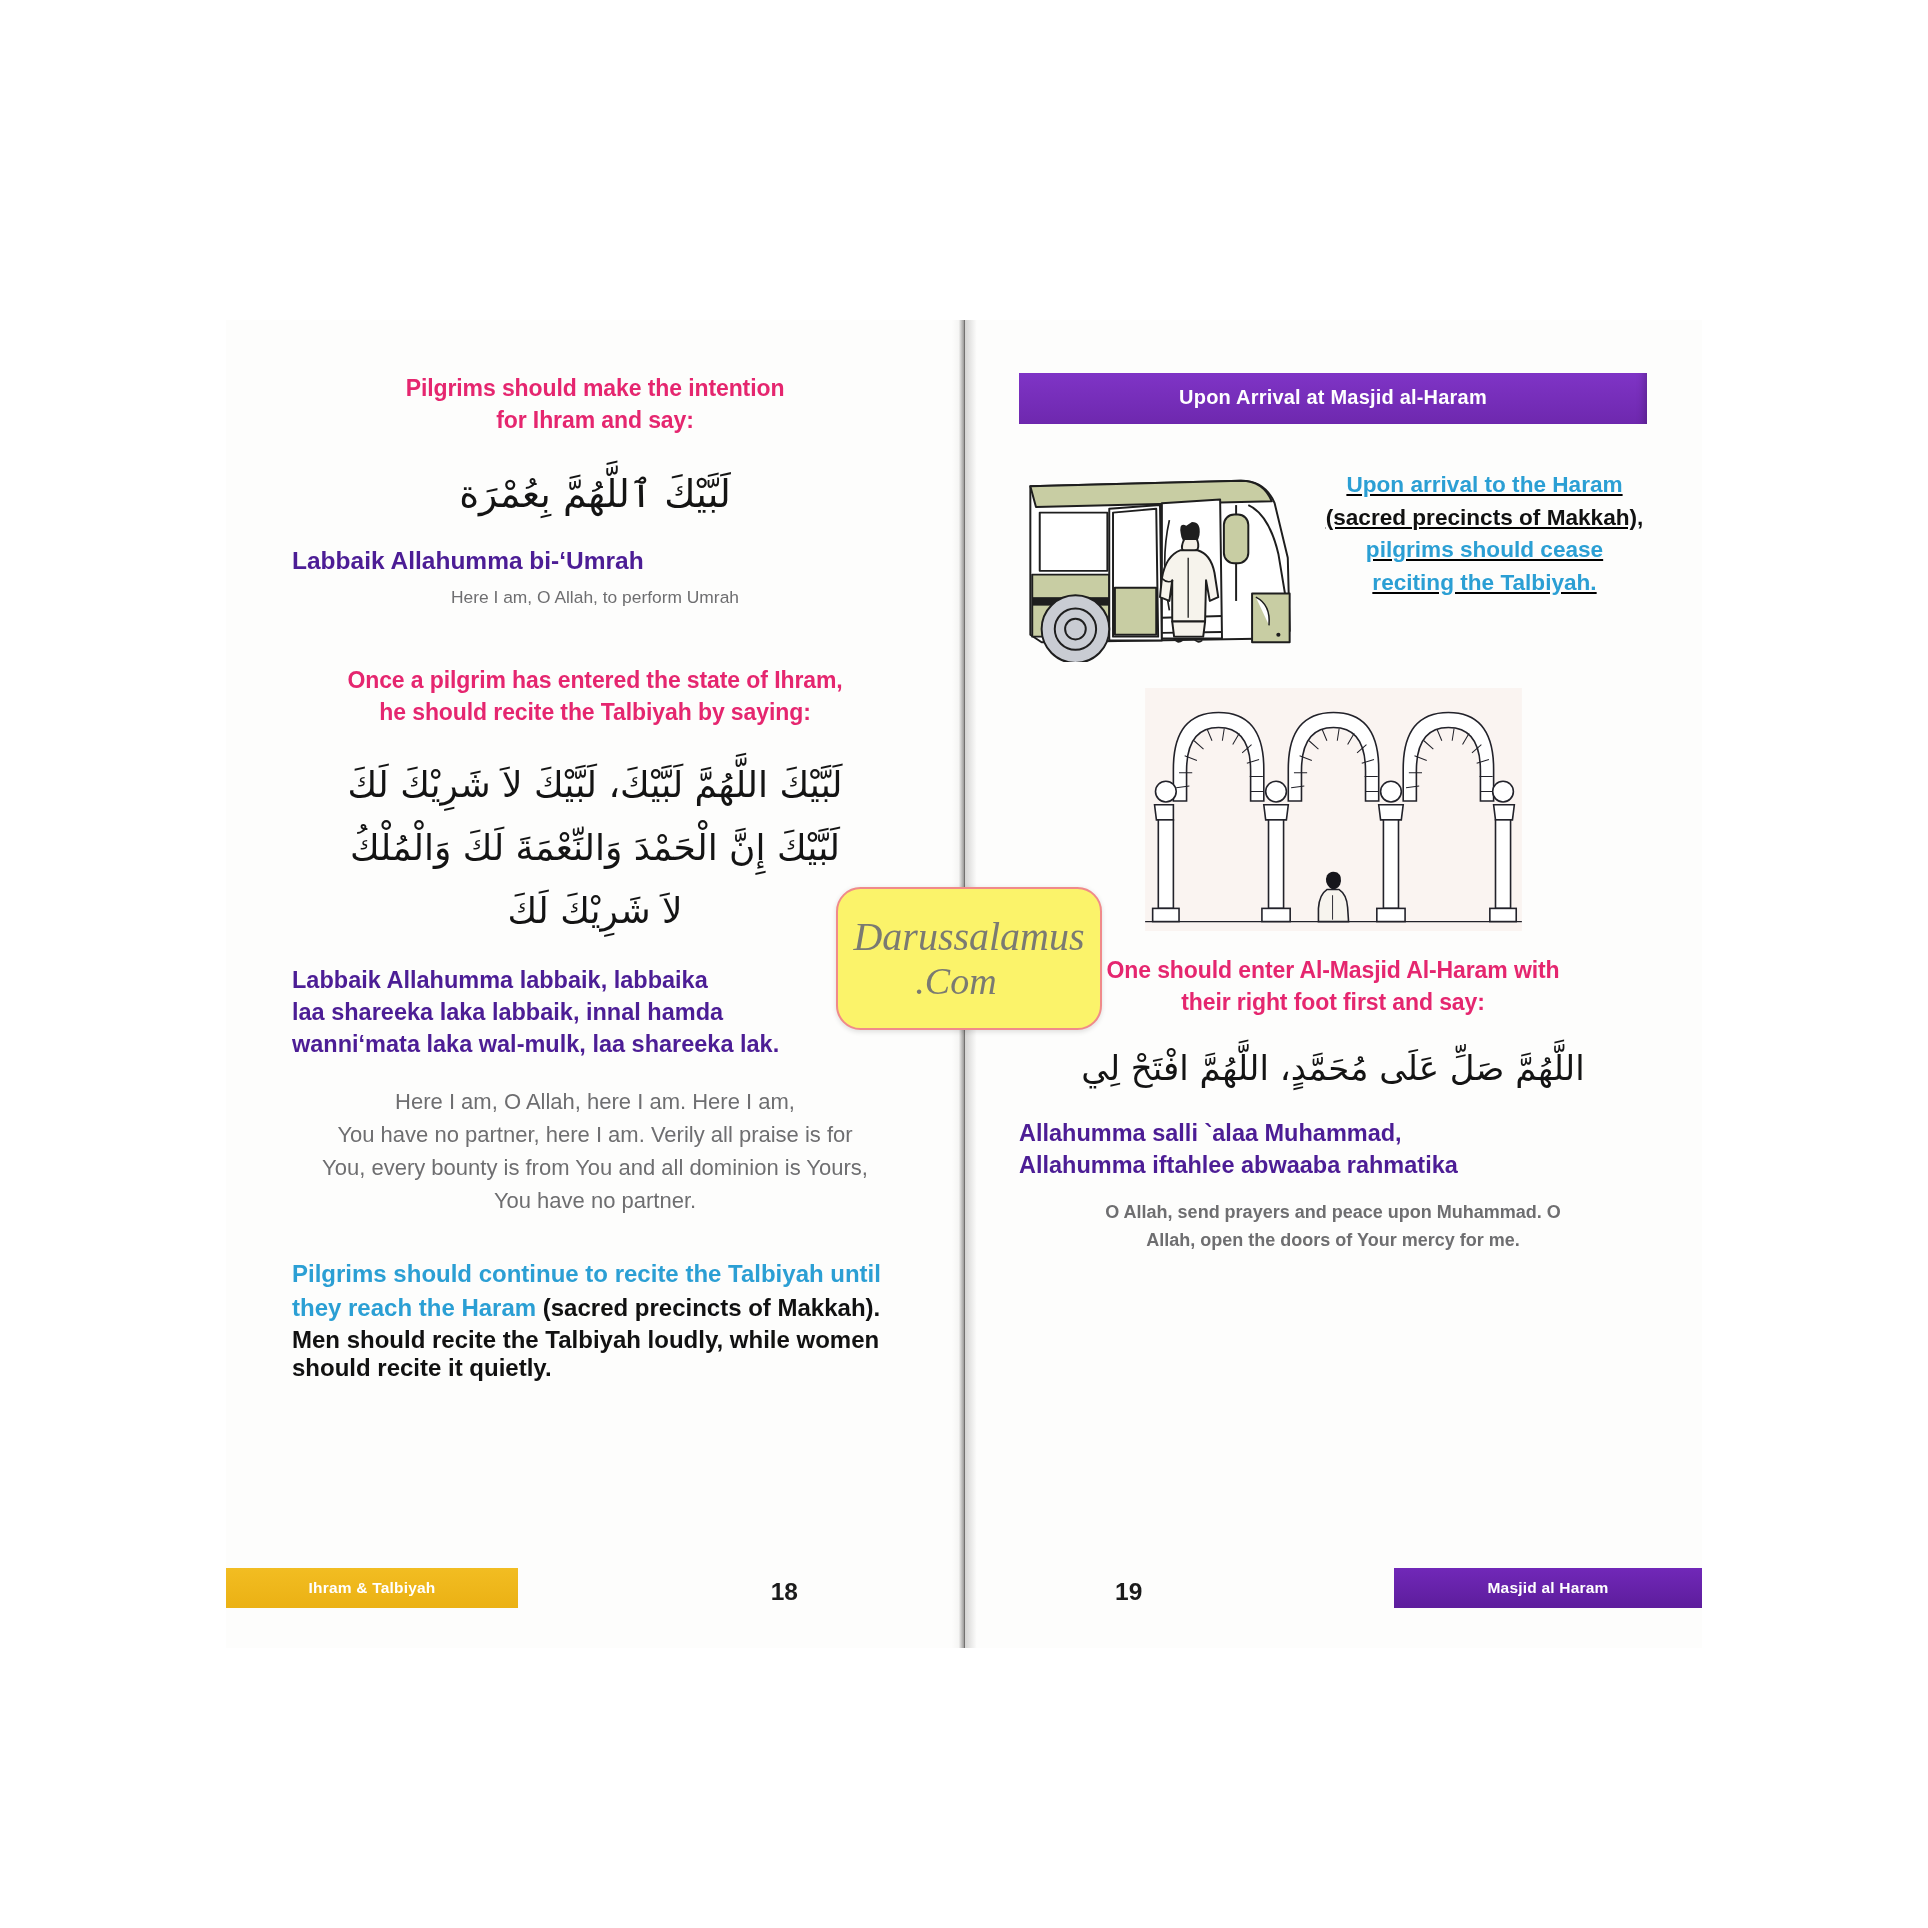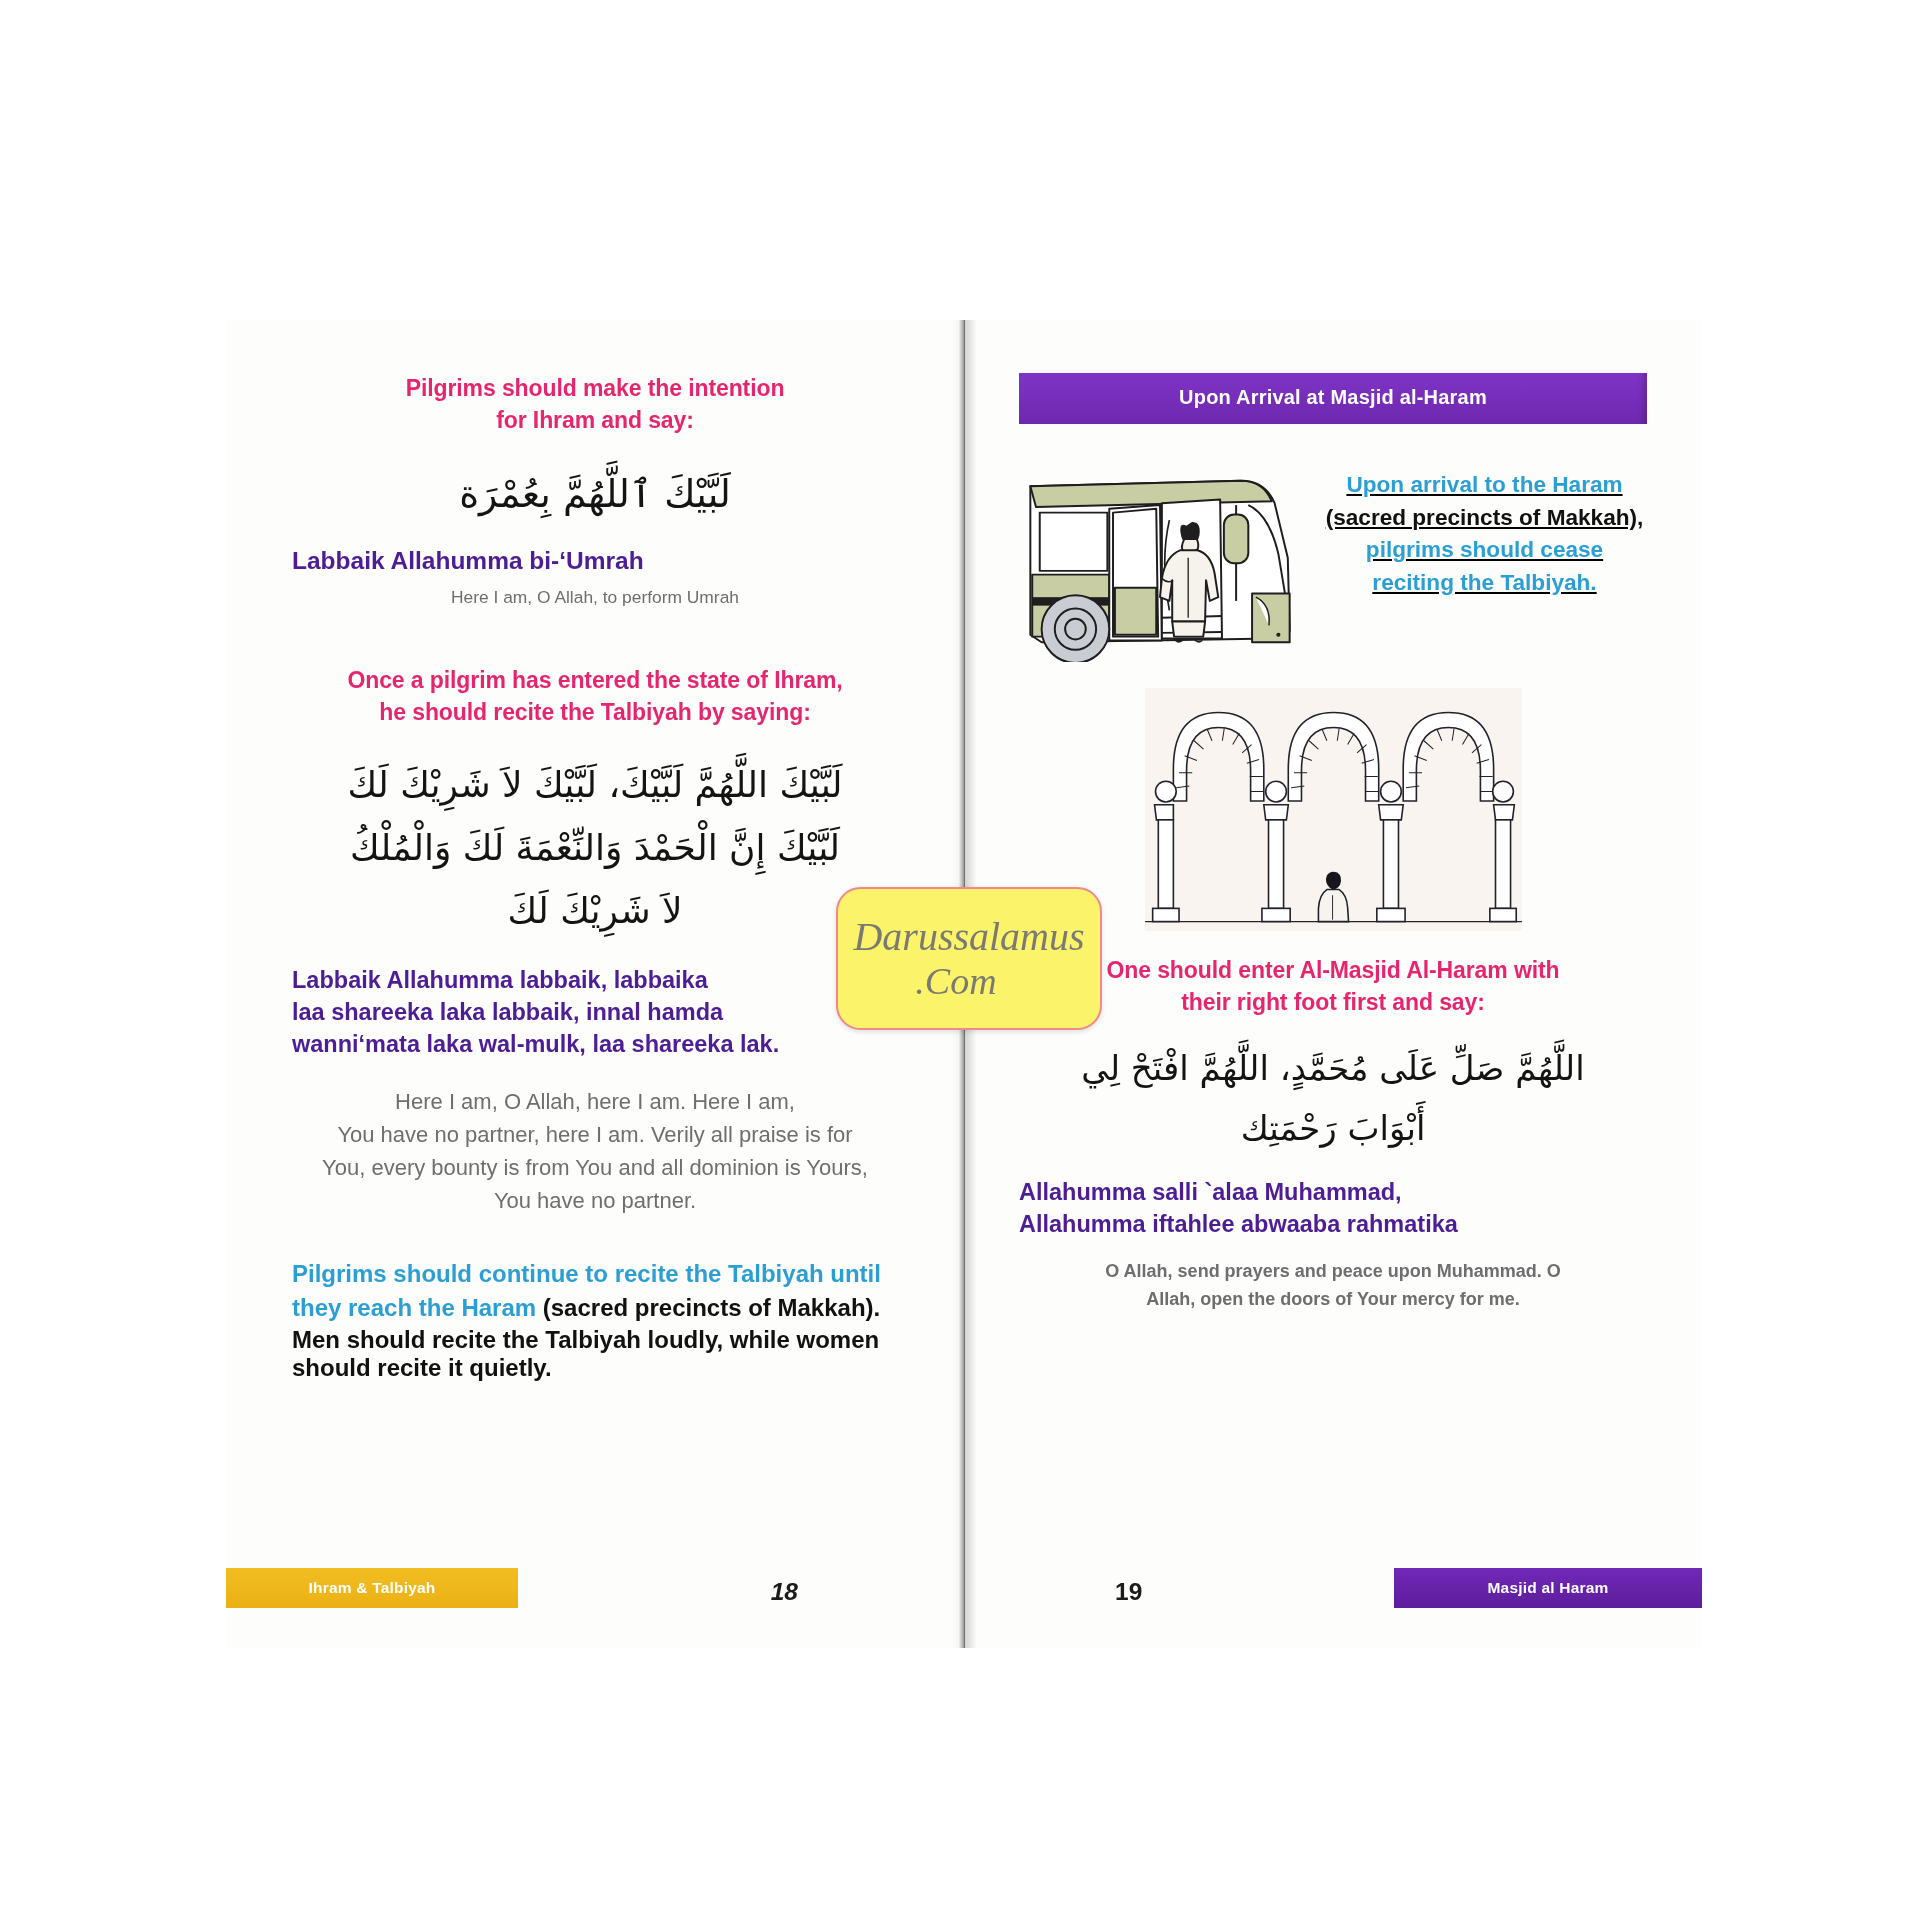--- a/index.html
+++ b/index.html
@@ -180,21 +180,21 @@
     background: #6722ac;
     background: linear-gradient(180deg,#7128b8 0%,#5d1d9c 100%);
   }
   .pagenum {
     position: absolute;
     bottom: 1.9px;
     font-size: 24.5px;
     font-weight: bold;
     color: #1b1b1b;
   }
-  .pagenum-left  { right: 166px; font-style: italic; }
+  .pagenum-left  { right: 166px; }
   .pagenum-right { left: 151px; }
 
   
   .watermark {
     position: absolute;
     left: 836px;
     top: 887px;
     width: 262px;
     height: 139px;
     background: #fbf36a;
@@ -386,21 +386,20 @@
         </svg>
       </div>
 
       <div class="pink-head r-head">
         <div>One should enter Al-Masjid Al-Haram with</div>
         <div>their right foot first and say:</div>
       </div>
 
       <div class="arabic r-ar">
         <div>اللَّهُمَّ صَلِّ عَلَى مُحَمَّدٍ، اللَّهُمَّ افْتَحْ لِي</div>
-        <div>أَبْوَابَ رَحْمَتِك</div>
       </div>
 
       <div class="translit r-tr">
         <div>Allahumma salli `alaa Muhammad,</div>
         <div>Allahumma iftahlee abwaaba rahmatika</div>
       </div>
 
       <div class="meaning r-me">
         <div>O Allah, send prayers and peace upon Muhammad. O</div>
         <div>Allah, open the doors of Your mercy for me.</div>

